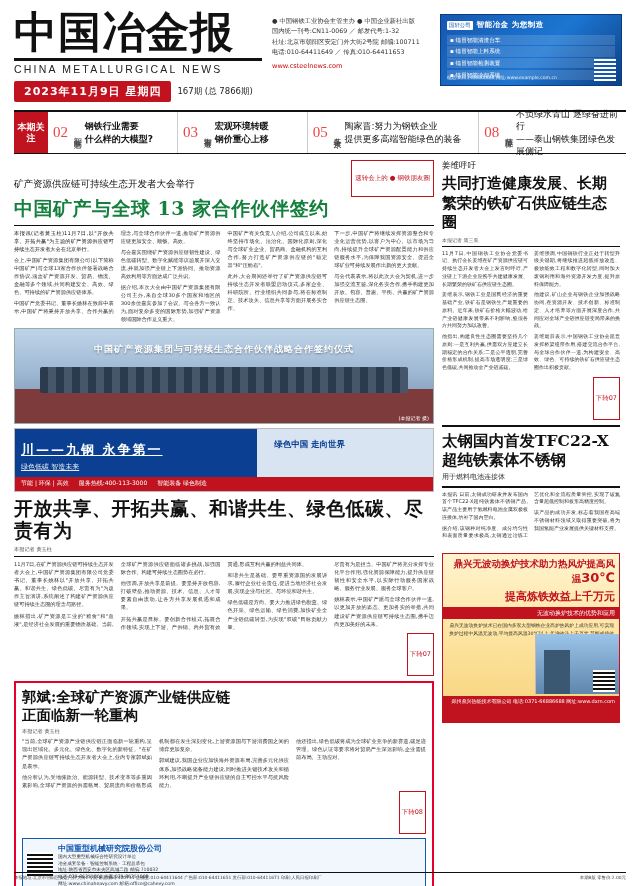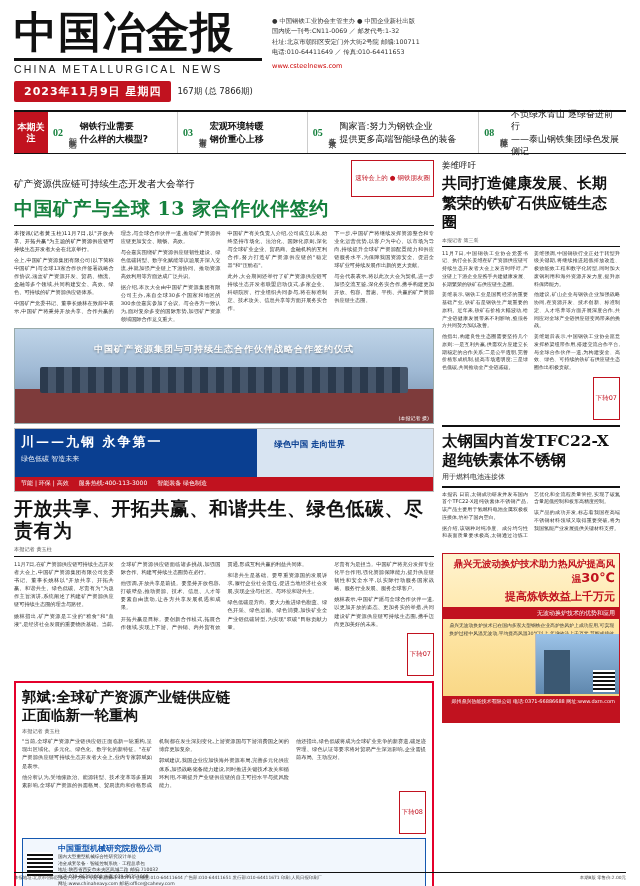--- a/index.html
+++ b/index.html
@@ -57,21 +57,21 @@
   .issue { font-size:8.5px; color:#222; }
 
   
   .navstrip { display:flex; margin-top:4px; border-top:2px solid #111; border-bottom:1px solid #111; height:44px;}
   .nav-left {
     width:34px; background:#c1121f; color:#fff; font-size:9px; font-weight:bold;
     display:flex; align-items:center; justify-content:center; text-align:center; line-height:1.15;
     padding:2px;
   }
   .nav-item { display:flex; align-items:center; gap:4px; padding:2px 5px; border-right:1px solid #ccc; }
-  .nav-num { color:#15803d; font-weight:bold; font-size:10px; font-family:"Liberation Serif",serif; }
+  .nav-num { color:#ef4444; font-weight:normal; font-size:15px; font-family:"Liberation Serif",serif; }
   .nav-tag { writing-mode:vertical-rl; font-size:8px; color:#444; letter-spacing:1px; line-height:1.1; }
   .nav-txt { font-size:9px; line-height:1.35; color:#111; }
   .nav-txt b { font-weight:bold; }
 
   
   .body-grid { display:flex; gap:8px; margin-top:6px; }
   .col-main { width:420px; }
   .col-side { width:178px; }
 
   .kicker { font-size:9.5px; color:#111; margin-bottom:6px; }
@@ -96,21 +96,21 @@
   }
   .photo .stage { position:absolute; left:0; right:0; bottom:0; height:34px; background:#7e3b3b; }
   .photo .people { position:absolute; left:6%; right:6%; bottom:30px; height:26px;
     background:repeating-linear-gradient(90deg,#2b3a4d 0 8px,#46566b 8px 16px); border-radius:2px;}
   .photo .cap { position:absolute; right:4px; bottom:2px; color:#fff; font-size:5px; }
 
   .ad-strip {
     height:64px; margin-top:4px; border:1px solid #bbb; position:relative; overflow:hidden;
     background:linear-gradient(90deg,#0a3f91 0 58%,#d8e4f2 58% 100%);
   }
-  .ad-strip .s1 { position:absolute; left:6px; top:4px; color:#fff; }
+  .ad-strip .s1 { position:absolute; left:6px; top:12px; color:#fff;text-decoration:underline; }
   .ad-strip .s1 .t1 { font-size:13px; font-weight:bold; letter-spacing:2px;}
   .ad-strip .s1 .t2 { font-size:7px; margin-top:3px; opacity:.9;}
   .ad-strip .s2 { position:absolute; left:62%; top:10px; color:#0a3f91; font-size:8.5px; font-weight:bold;}
   .ad-strip .bar { position:absolute; left:0; right:0; bottom:0; height:14px; background:#c1121f; color:#fff;
      font-size:6px; display:flex; align-items:center; gap:10px; padding:0 6px; }
 
   .headline-2 {
     font-family:"DejaVu Serif", serif; font-weight:bold; font-size:19px;
     line-height:1.2; margin:5px 0 4px 0; letter-spacing:.5px;
   }
@@ -190,20 +190,34 @@
     </div>
 
     <div class="head-mid">
       <div>● 中国钢铁工业协会主管主办 ● 中国企业新社出版</div>
       <div>国内统一刊号:CN11-0069  ／  邮发代号:1-32</div>
       <div>社址:北京市朝阳区安定门外大街2号院  邮编:100711</div>
       <div>电话:010-64411649  ／  传真:010-64411653</div>
       <div class="head-url">www.csteelnews.com</div>
     </div>
 
+    <div class="head-ad">
+      <div class="ad-top">
+        <span class="ad-logo">国轩公司</span>
+        <span class="ad-title">智能冶金 为您制造</span>
+      </div>
+      <ul>
+        <li>▪ 锚冒智能清渣台车</li>
+        <li>▪ 锚冒智能上料系统</li>
+        <li>▪ 锚冒智能检测装置</li>
+        <li>▪ 锚冒智能冷却系统</li>
+      </ul>
+      <div class="ad-qr"></div>
+      <div class="ad-foot">电话:0311-88888888  网址:www.example.com.cn</div>
+    </div>
   </div>
 
   <div class="navstrip">
     <div class="nav-left">本期关注</div>
 
     <div class="nav-item" style="flex:1">
       <span class="nav-num">02</span>
       <span class="nav-tag">智能制造</span>
       <span class="nav-txt">
         <b>钢铁行业需要</b><br>

